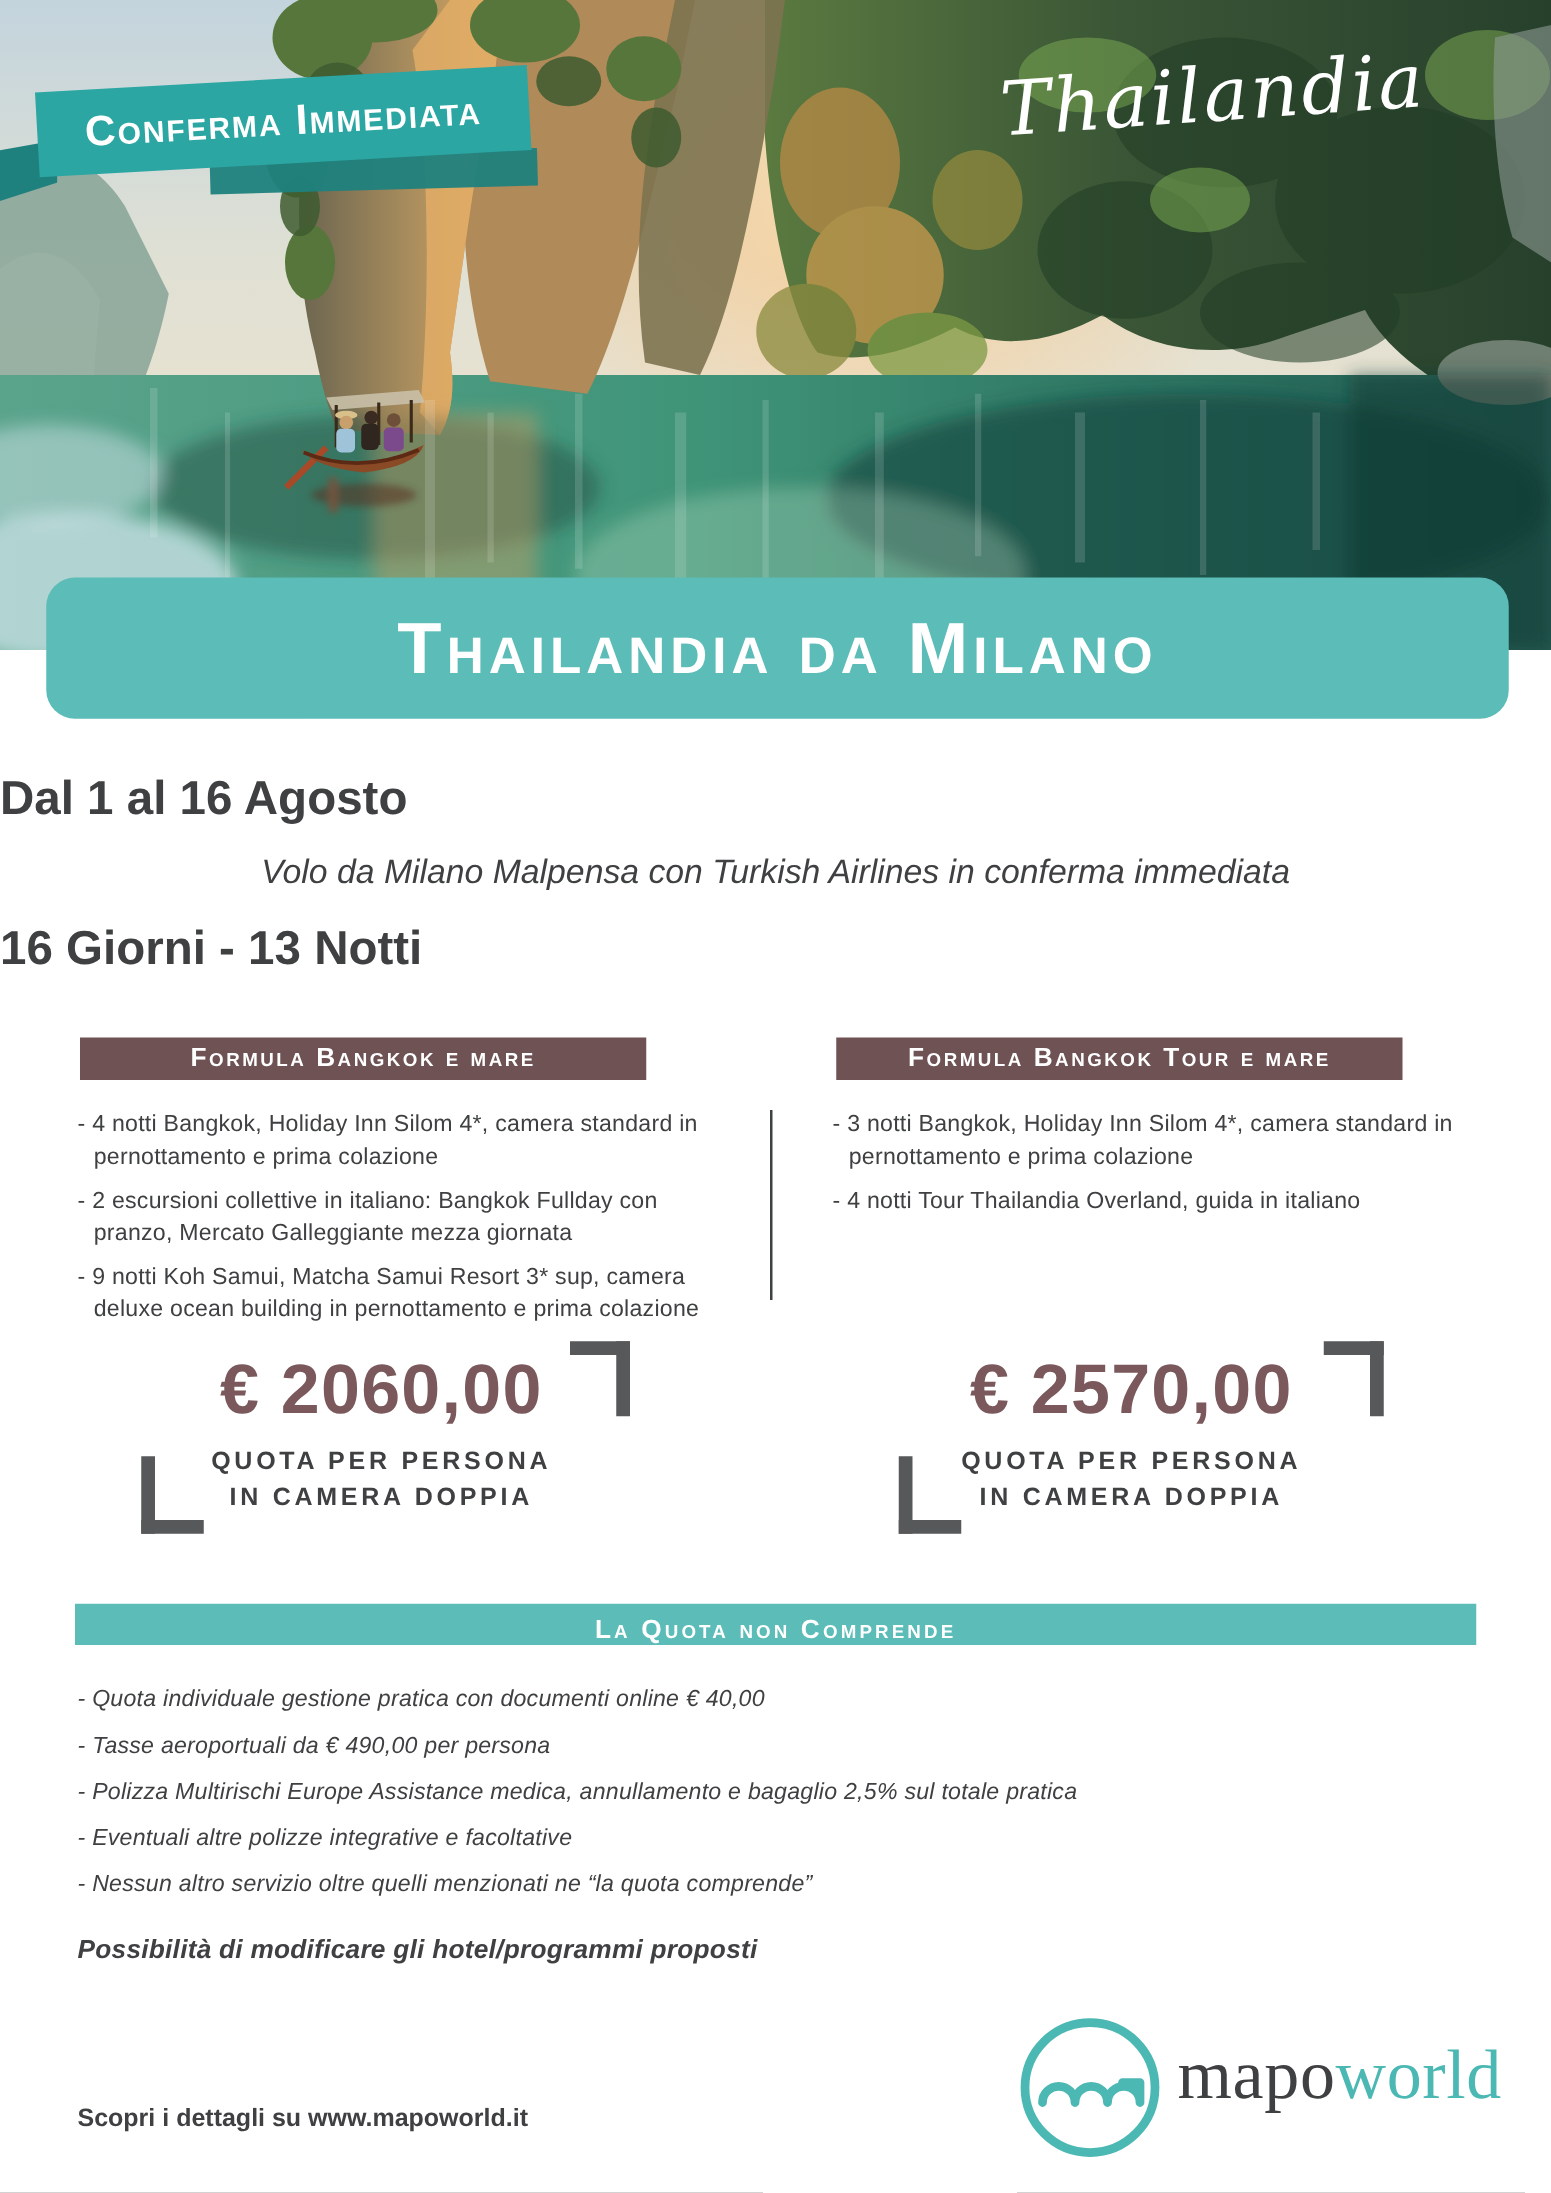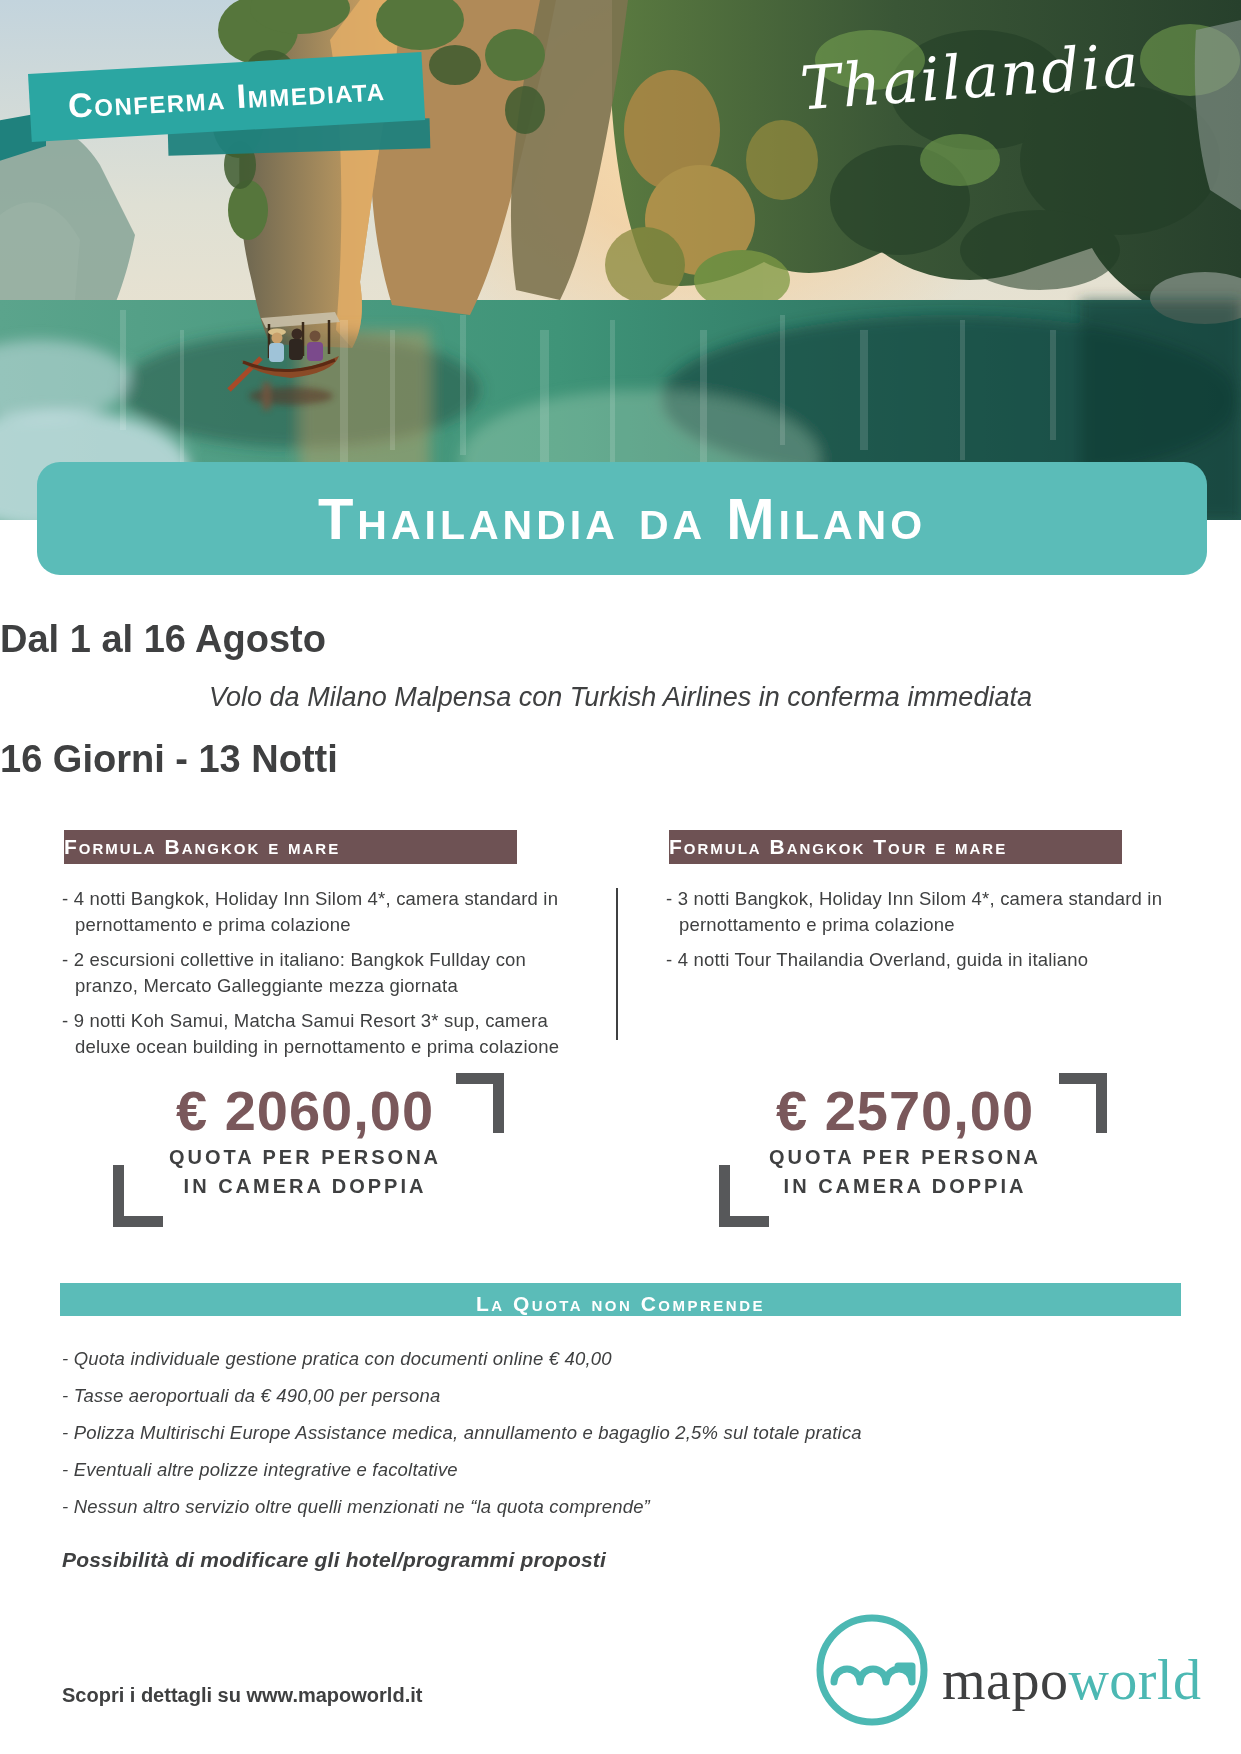--- a/index.html
+++ b/index.html
@@ -38,39 +38,39 @@
   
   .intro-dates{position:absolute;left:0;top:618px;width:1241px;text-align:left;
     font-size:38px;font-weight:bold;color:var(--text-dark);}
   .intro-flight{position:absolute;left:0;top:682px;width:1241px;text-align:center;
     font-size:27px;font-style:italic;color:var(--text-dark);}
   .intro-duration{position:absolute;left:0;top:738px;width:1241px;text-align:left;
     font-size:38px;font-weight:bold;color:var(--text-dark);}
 
   
   .formula-header{position:absolute;top:830px;height:34px;background:var(--maroon-bar);
-    display:flex;align-items:center;justify-content:flex-start;}
+    display:flex;align-items:center;justify-content:center;}
   .formula-header span{color:#fff;font-weight:bold;font-variant:small-caps;font-size:21px;letter-spacing:2px;}
   .fh-left{left:64px;width:453px;}
   .fh-right{left:669px;width:453px;}
 
   .formula-list{position:absolute;top:886px;font-size:18.5px;
     color:var(--text-dark);line-height:26px;letter-spacing:.2px;}
   .fl-left{left:62px;width:508px;}
   .fl-right{left:666px;width:516px;}
   .formula-list .item{margin-bottom:9px;text-indent:-13px;padding-left:13px;}
 
   .col-divider{position:absolute;left:616px;top:888px;width:2px;height:152px;background:var(--text-dark);}
 
   
   .price-block{position:absolute;top:1078px;width:410px;text-align:center;}
   .pb-left{left:100px;}
   .pb-right{left:700px;}
   .price-value{font-size:56px;font-weight:bold;color:var(--maroon-price);letter-spacing:1px;}
-  .price-caption{margin-top:0;font-size:20px;font-weight:bold;color:var(--text-dark);
+  .price-caption{margin-top:12px;font-size:20px;font-weight:bold;color:var(--text-dark);
     letter-spacing:3px;line-height:29px;}
 
   .bracket{position:absolute;}
   .bracket .h,.bracket .v{position:absolute;background:var(--bracket-gray);}
   .br-tr{width:48px;height:60px;}
   .br-tr .h{left:0;top:0;width:48px;height:11px;}
   .br-tr .v{right:0;top:0;width:11px;height:60px;}
   .br-bl{width:50px;height:62px;}
   .br-bl .v{left:0;top:0;width:11px;height:62px;}
   .br-bl .h{left:0;bottom:0;width:50px;height:11px;}
@@ -88,21 +88,21 @@
   .nic-list .item{margin-bottom:11px;text-indent:-13px;padding-left:13px;}
 
   
   .note{position:absolute;left:62px;top:1548px;font-size:21px;font-weight:bold;
     font-style:italic;color:var(--text-dark);letter-spacing:.2px;}
   .cta{position:absolute;left:62px;top:1652px;font-size:20px;font-weight:bold;color:var(--text-dark);margin-top:32px;}
 
   .logo{position:absolute;left:806px;top:1606px;width:400px;height:140px;}
   .logo-mark{position:absolute;left:0;top:0;}
   .logo-word{position:absolute;left:136px;top:22px;font-family:"Liberation Serif",serif;
-    font-size:56px;font-weight:500;letter-spacing:.5px;margin-top:20px;}
+    font-size:56px;font-weight:500;letter-spacing:.5px;}
   .logo-word .w-dark{color:var(--logo-dark);}
   .logo-word .w-teal{color:var(--logo-teal);}
 </style>
 </head>
 <body>
 
 <div class="page">
 
   <div class="hero">
     <svg width="1241" height="520" viewBox="0 0 1241 520">

